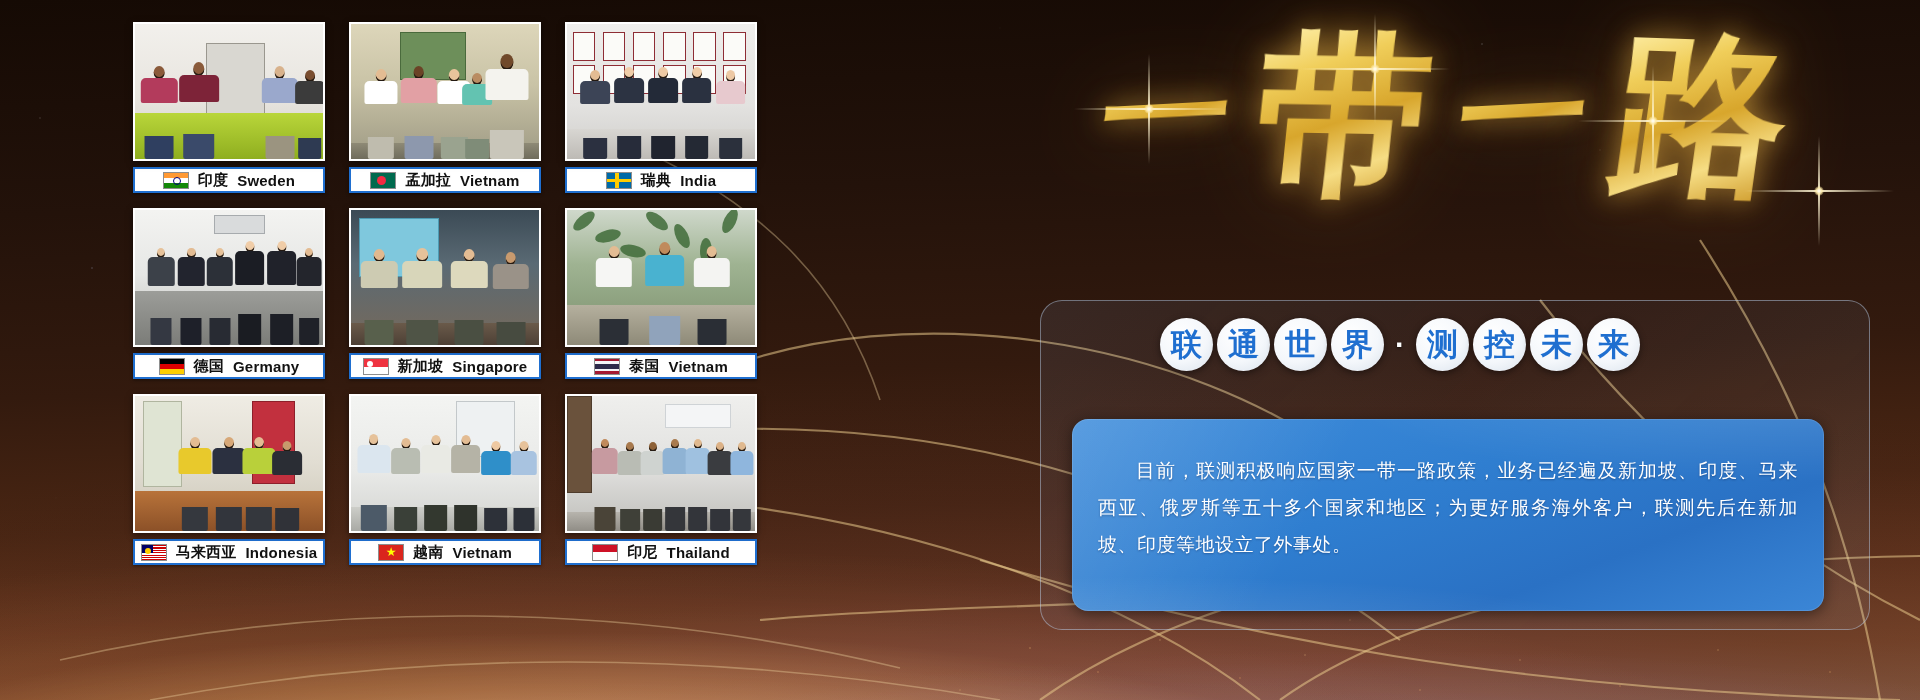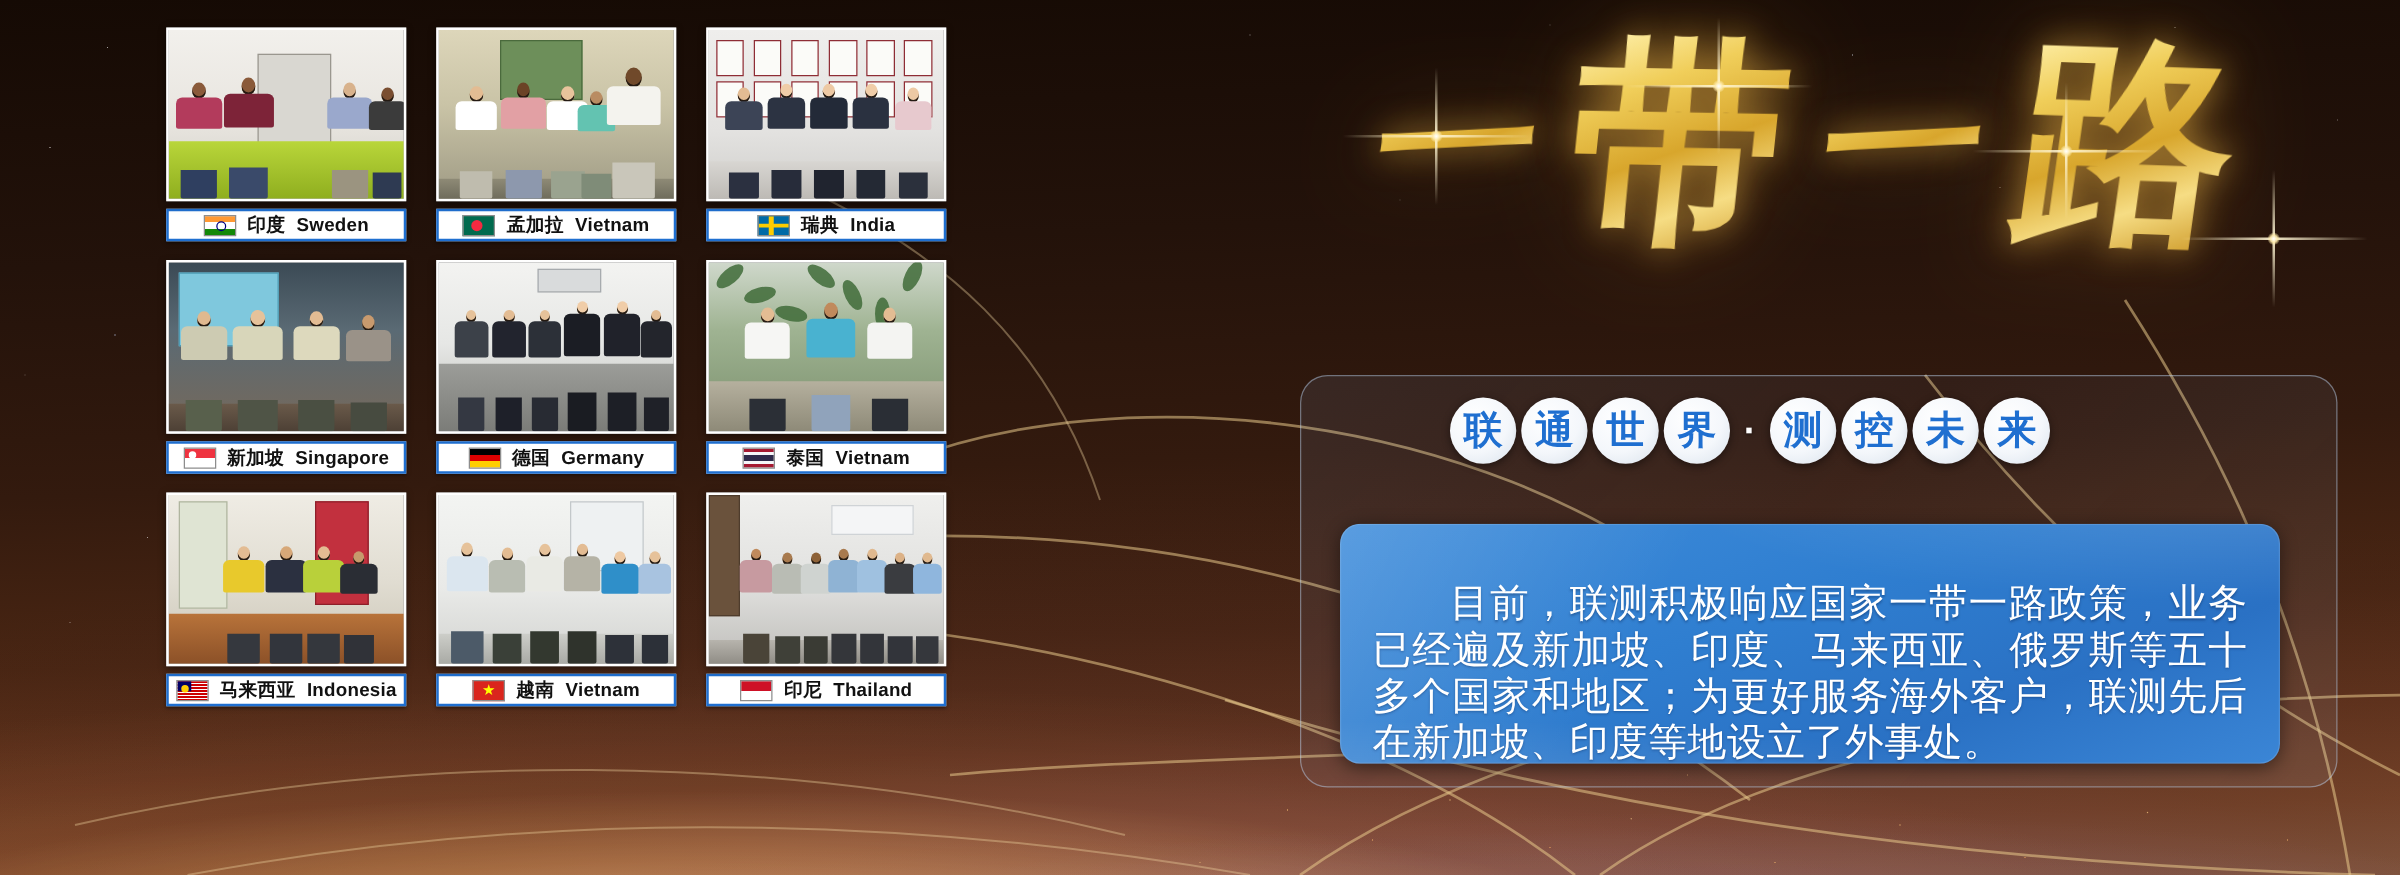--- a/index.html
+++ b/index.html
@@ -178,21 +178,21 @@
   #body-card::after{
     content:"";position:absolute;inset:0;
     background:
       radial-gradient(120% 60% at 10% 115%, rgba(255,255,255,.16), rgba(255,255,255,0) 55%),
       radial-gradient(100% 80% at 95% -15%, rgba(255,255,255,.14), rgba(255,255,255,0) 60%);
     pointer-events:none;
   }
   .para{
     position:relative;z-index:2;
     color:#ffffff;
-    font-size:31px;
+    font-size:19px;
     line-height:37px;
     letter-spacing:.5px;
     font-family:Liberation Serif, serif;
     text-shadow:0 1px 2px rgba(0,20,60,.35);
     text-align:justify;
     text-justify:inter-character;
   }
   .para.indent{text-indent:2em;}
 
   
@@ -417,20 +417,64 @@
         </div>
         <div class="caption">
           <span class="flag f-sweden"></span>
           <span class="cap-text">瑞典</span>
           <span class="cap-text">India</span>
         </div>
       </div>
       <div class="photo-cell">
         <div class="photo-frame">
           <div class="photo-art">
+            <div class="wall" style="background: linear-gradient(rgb(243, 243, 241) 0%, rgb(230, 231, 229) 48%, rgb(185, 186, 182) 100%);"></div>
+            <div style="position: absolute; left: 42%; top: 4%; width: 26%; height: 12%; background: rgb(217, 219, 220); border: 1px solid rgb(167, 171, 174);"></div>
+            <div style="position: absolute; left: 0px; right: 0px; bottom: 0px; height: 40%; background: linear-gradient(rgb(156, 157, 153), rgb(123, 124, 120));"></div>
+            <div class="person" style="left: 6%; width: 16%; height: 72%;">
+              <div class="head" style="top: 0px; width: 8.2px; height: 10px; background: rgb(230, 194, 154); box-shadow: rgb(36, 26, 18) 0px -2px 0px 0px inset;"></div>
+              <div class="body" style="top: 9px; width: 88%; height: 30.16%; background: rgb(60, 65, 73);"></div>
+              <div class="legs" style="bottom: 0px; width: 70%; height: 27.84%; background: rgb(52, 56, 66);"></div>
+            </div>
+            <div class="person" style="left: 22%; width: 16%; height: 72%;">
+              <div class="head" style="top: 0px; width: 8.2px; height: 10px; background: rgb(227, 188, 147); box-shadow: rgb(36, 26, 18) 0px -2px 0px 0px inset;"></div>
+              <div class="body" style="top: 9px; width: 88%; height: 30.16%; background: rgb(34, 36, 46);"></div>
+              <div class="legs" style="bottom: 0px; width: 70%; height: 27.84%; background: rgb(30, 32, 41);"></div>
+            </div>
+            <div class="person" style="left: 37%; width: 16%; height: 72%;">
+              <div class="head" style="top: 0px; width: 8.2px; height: 10px; background: rgb(230, 194, 154); box-shadow: rgb(36, 26, 18) 0px -2px 0px 0px inset;"></div>
+              <div class="body" style="top: 9px; width: 88%; height: 30.16%; background: rgb(44, 48, 56);"></div>
+              <div class="legs" style="bottom: 0px; width: 70%; height: 27.84%; background: rgb(40, 43, 51);"></div>
+            </div>
+            <div class="person" style="left: 52%; width: 18%; height: 77%;">
+              <div class="head" style="top: 0px; width: 9.02px; height: 11px; background: rgb(240, 205, 168); box-shadow: rgb(36, 26, 18) 0px -2px 0px 0px inset;"></div>
+              <div class="body" style="top: 10px; width: 88%; height: 32.24%; background: rgb(27, 29, 36);"></div>
+              <div class="legs" style="bottom: 0px; width: 70%; height: 29.76%; background: rgb(26, 28, 34);"></div>
+            </div>
+            <div class="person" style="left: 69%; width: 18%; height: 77%;">
+              <div class="head" style="top: 0px; width: 9.02px; height: 11px; background: rgb(240, 205, 168); box-shadow: rgb(36, 26, 18) 0px -2px 0px 0px inset;"></div>
+              <div class="body" style="top: 10px; width: 88%; height: 32.24%; background: rgb(32, 34, 42);"></div>
+              <div class="legs" style="bottom: 0px; width: 70%; height: 29.76%; background: rgb(29, 31, 38);"></div>
+            </div>
+            <div class="person" style="left: 85%; width: 15%; height: 72%;">
+              <div class="head" style="top: 0px; width: 8.2px; height: 10px; background: rgb(227, 188, 147); box-shadow: rgb(36, 26, 18) 0px -2px 0px 0px inset;"></div>
+              <div class="body" style="top: 9px; width: 88%; height: 30.16%; background: rgb(35, 37, 44);"></div>
+              <div class="legs" style="bottom: 0px; width: 70%; height: 27.84%; background: rgb(31, 33, 40);"></div>
+            </div>
+          </div>
+        </div>
+        <div class="caption">
+          <span class="flag f-germany"></span>
+          <span class="cap-text">德国</span>
+          <span class="cap-text">Germany</span>
+        </div>
+      </div>
+      <div class="photo-cell">
+        <div class="photo-frame">
+          <div class="photo-art">
             <div class="wall" style="background: linear-gradient(rgb(59, 74, 85) 0%, rgb(90, 106, 116) 40%, rgb(119, 105, 90) 100%);"></div>
             <div style="position: absolute; left: 4%; top: 6%; width: 42%; height: 42%; background: rgb(127, 200, 221); border: 1px solid rgb(78, 156, 180);"></div>
             <div style="position: absolute; left: 0px; right: 0px; bottom: 0px; height: 16%; background: linear-gradient(rgb(106, 90, 74), rgb(77, 64, 53));"></div>
             <div class="person" style="left: 4%; width: 22%; height: 71%;">
               <div class="head" style="top: 0px; width: 10.66px; height: 13px; background: rgb(224, 185, 143); box-shadow: rgb(36, 26, 18) 0px -2px 0px 0px inset;"></div>
               <div class="body" style="top: 12px; width: 88%; height: 28.08%; background: rgb(205, 203, 178);"></div>
               <div class="legs" style="bottom: 0px; width: 70%; height: 25.92%; background: rgb(88, 96, 76);"></div>
             </div>
             <div class="person" style="left: 26%; width: 24%; height: 72%;">
               <div class="head" style="top: 0px; width: 11.48px; height: 14px; background: rgb(230, 194, 154); box-shadow: rgb(36, 26, 18) 0px -2px 0px 0px inset;"></div>
@@ -446,64 +490,20 @@
               <div class="head" style="top: 0px; width: 10.66px; height: 13px; background: rgb(200, 154, 110); box-shadow: rgb(36, 26, 18) 0px -2px 0px 0px inset;"></div>
               <div class="body" style="top: 12px; width: 88%; height: 27.04%; background: rgb(154, 146, 136);"></div>
               <div class="legs" style="bottom: 0px; width: 70%; height: 24.96%; background: rgb(71, 75, 64);"></div>
             </div>
           </div>
         </div>
         <div class="caption">
           <span class="flag f-singapore"></span>
           <span class="cap-text">新加坡</span>
           <span class="cap-text">Singapore</span>
-        </div>
-      </div>
-      <div class="photo-cell">
-        <div class="photo-frame">
-          <div class="photo-art">
-            <div class="wall" style="background: linear-gradient(rgb(243, 243, 241) 0%, rgb(230, 231, 229) 48%, rgb(185, 186, 182) 100%);"></div>
-            <div style="position: absolute; left: 42%; top: 4%; width: 26%; height: 12%; background: rgb(217, 219, 220); border: 1px solid rgb(167, 171, 174);"></div>
-            <div style="position: absolute; left: 0px; right: 0px; bottom: 0px; height: 40%; background: linear-gradient(rgb(156, 157, 153), rgb(123, 124, 120));"></div>
-            <div class="person" style="left: 6%; width: 16%; height: 72%;">
-              <div class="head" style="top: 0px; width: 8.2px; height: 10px; background: rgb(230, 194, 154); box-shadow: rgb(36, 26, 18) 0px -2px 0px 0px inset;"></div>
-              <div class="body" style="top: 9px; width: 88%; height: 30.16%; background: rgb(60, 65, 73);"></div>
-              <div class="legs" style="bottom: 0px; width: 70%; height: 27.84%; background: rgb(52, 56, 66);"></div>
-            </div>
-            <div class="person" style="left: 22%; width: 16%; height: 72%;">
-              <div class="head" style="top: 0px; width: 8.2px; height: 10px; background: rgb(227, 188, 147); box-shadow: rgb(36, 26, 18) 0px -2px 0px 0px inset;"></div>
-              <div class="body" style="top: 9px; width: 88%; height: 30.16%; background: rgb(34, 36, 46);"></div>
-              <div class="legs" style="bottom: 0px; width: 70%; height: 27.84%; background: rgb(30, 32, 41);"></div>
-            </div>
-            <div class="person" style="left: 37%; width: 16%; height: 72%;">
-              <div class="head" style="top: 0px; width: 8.2px; height: 10px; background: rgb(230, 194, 154); box-shadow: rgb(36, 26, 18) 0px -2px 0px 0px inset;"></div>
-              <div class="body" style="top: 9px; width: 88%; height: 30.16%; background: rgb(44, 48, 56);"></div>
-              <div class="legs" style="bottom: 0px; width: 70%; height: 27.84%; background: rgb(40, 43, 51);"></div>
-            </div>
-            <div class="person" style="left: 52%; width: 18%; height: 77%;">
-              <div class="head" style="top: 0px; width: 9.02px; height: 11px; background: rgb(240, 205, 168); box-shadow: rgb(36, 26, 18) 0px -2px 0px 0px inset;"></div>
-              <div class="body" style="top: 10px; width: 88%; height: 32.24%; background: rgb(27, 29, 36);"></div>
-              <div class="legs" style="bottom: 0px; width: 70%; height: 29.76%; background: rgb(26, 28, 34);"></div>
-            </div>
-            <div class="person" style="left: 69%; width: 18%; height: 77%;">
-              <div class="head" style="top: 0px; width: 9.02px; height: 11px; background: rgb(240, 205, 168); box-shadow: rgb(36, 26, 18) 0px -2px 0px 0px inset;"></div>
-              <div class="body" style="top: 10px; width: 88%; height: 32.24%; background: rgb(32, 34, 42);"></div>
-              <div class="legs" style="bottom: 0px; width: 70%; height: 29.76%; background: rgb(29, 31, 38);"></div>
-            </div>
-            <div class="person" style="left: 85%; width: 15%; height: 72%;">
-              <div class="head" style="top: 0px; width: 8.2px; height: 10px; background: rgb(227, 188, 147); box-shadow: rgb(36, 26, 18) 0px -2px 0px 0px inset;"></div>
-              <div class="body" style="top: 9px; width: 88%; height: 30.16%; background: rgb(35, 37, 44);"></div>
-              <div class="legs" style="bottom: 0px; width: 70%; height: 27.84%; background: rgb(31, 33, 40);"></div>
-            </div>
-          </div>
-        </div>
-        <div class="caption">
-          <span class="flag f-germany"></span>
-          <span class="cap-text">德国</span>
-          <span class="cap-text">Germany</span>
         </div>
       </div>
       <div class="photo-cell">
         <div class="photo-frame">
           <div class="photo-art">
             <div class="wall" style="background: linear-gradient(rgb(207, 216, 203) 0%, rgb(159, 179, 146) 40%, rgb(122, 143, 108) 100%);"></div>
             <div style="position: absolute; width: 26px; height: 12px; border-radius: 50%; background: rgb(63, 107, 56); opacity: 0.85; left: 2%; top: 4%; transform: rotate(-40deg);"></div>
             <div style="position: absolute; width: 26px; height: 12px; border-radius: 50%; background: rgb(63, 107, 56); opacity: 0.85; left: 15%; top: 15%; transform: rotate(-14deg);"></div>
             <div style="position: absolute; width: 26px; height: 12px; border-radius: 50%; background: rgb(63, 107, 56); opacity: 0.85; left: 28%; top: 26%; transform: rotate(12deg);"></div>
             <div style="position: absolute; width: 26px; height: 12px; border-radius: 50%; background: rgb(63, 107, 56); opacity: 0.85; left: 41%; top: 4%; transform: rotate(38deg);"></div>

